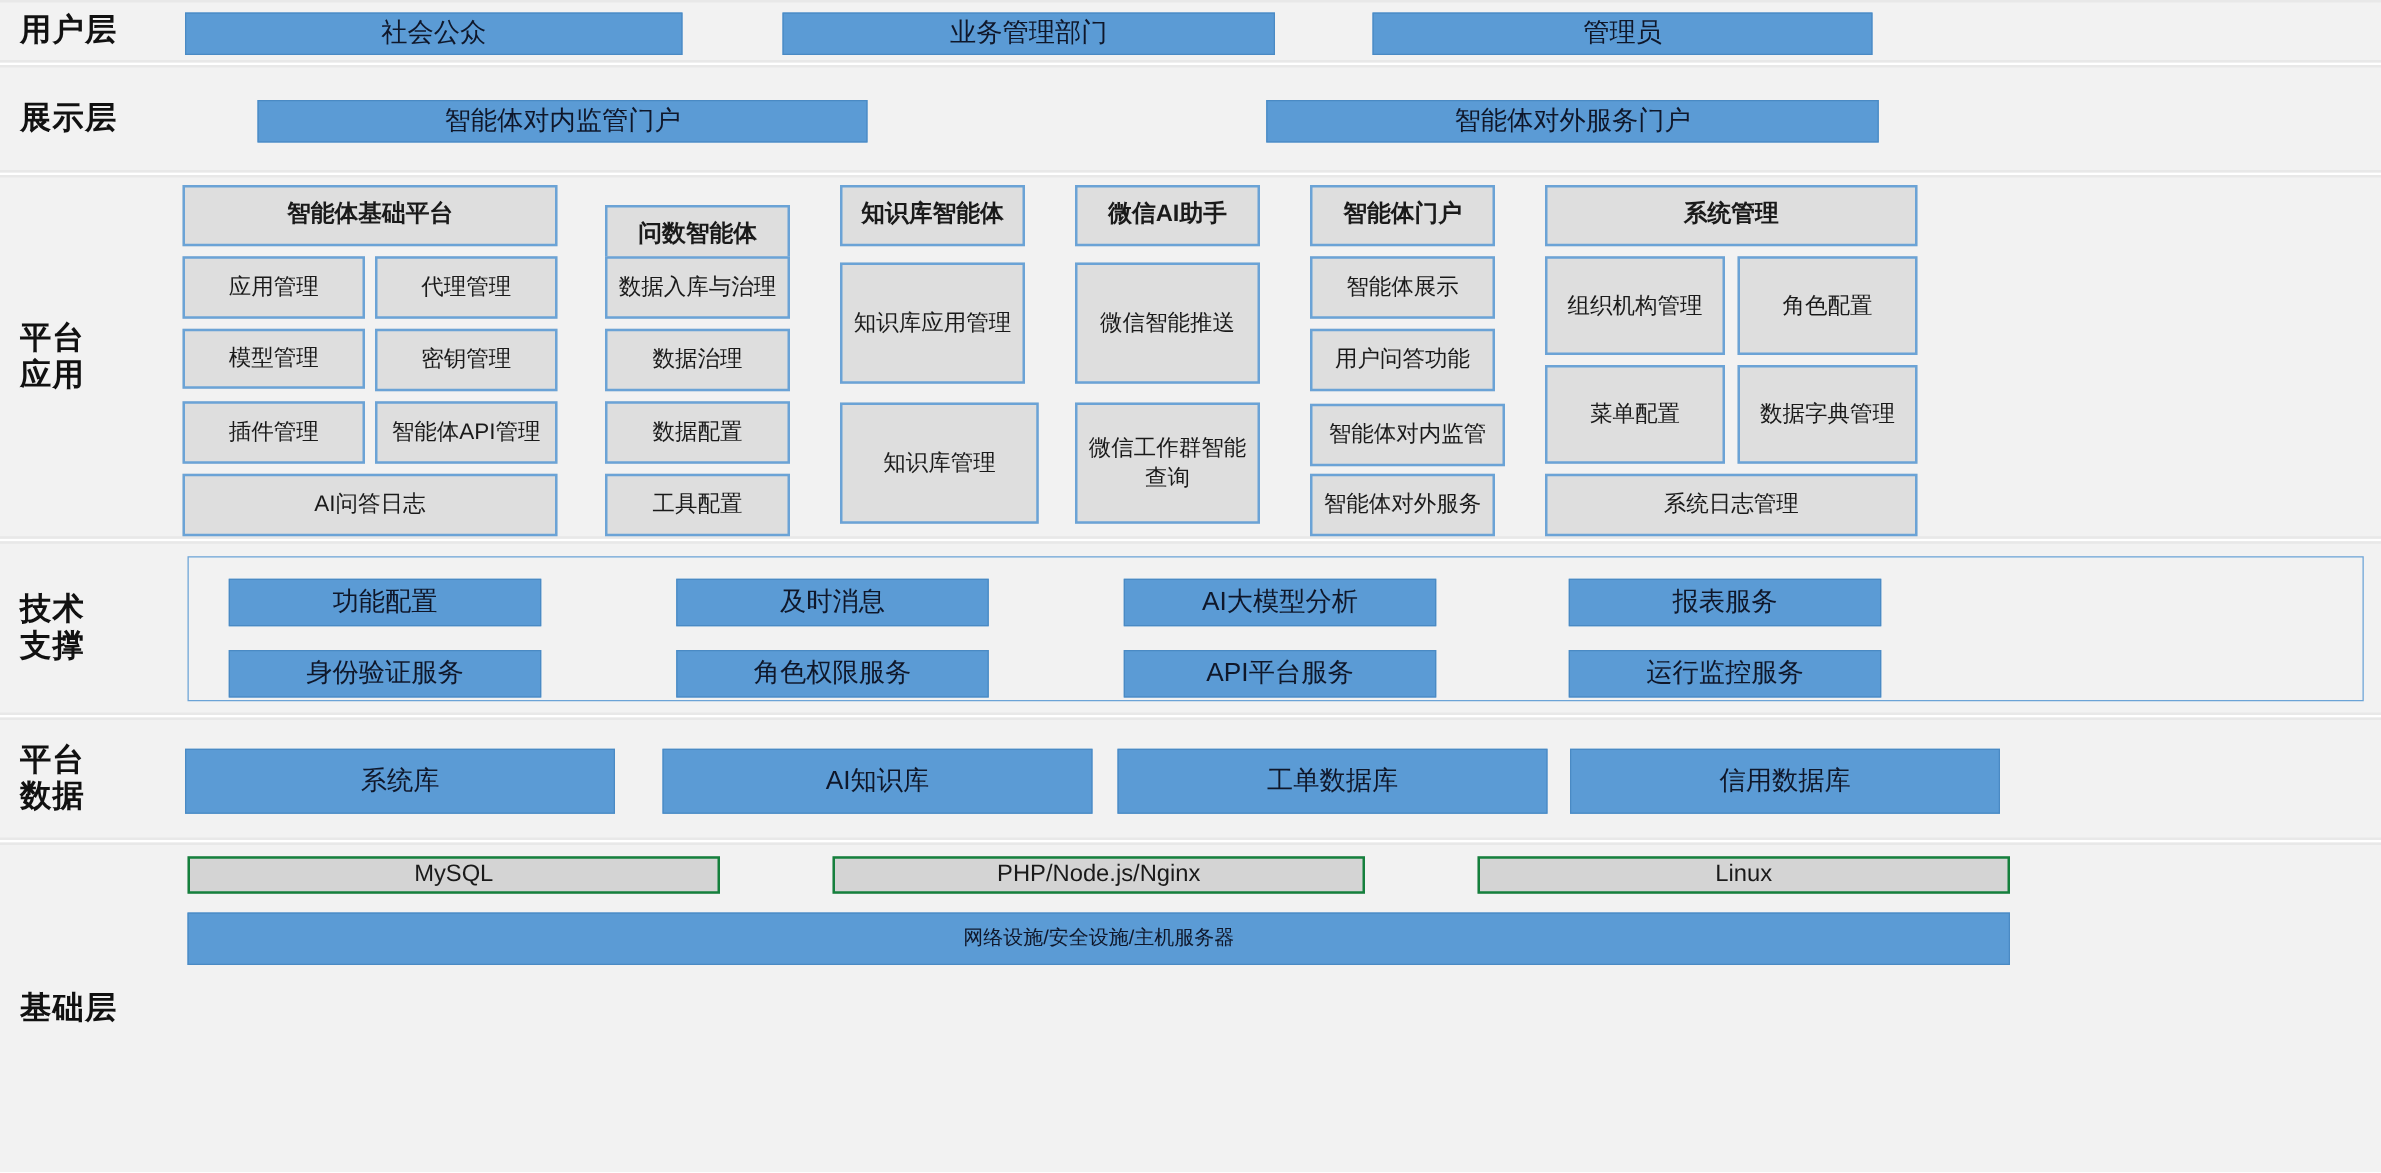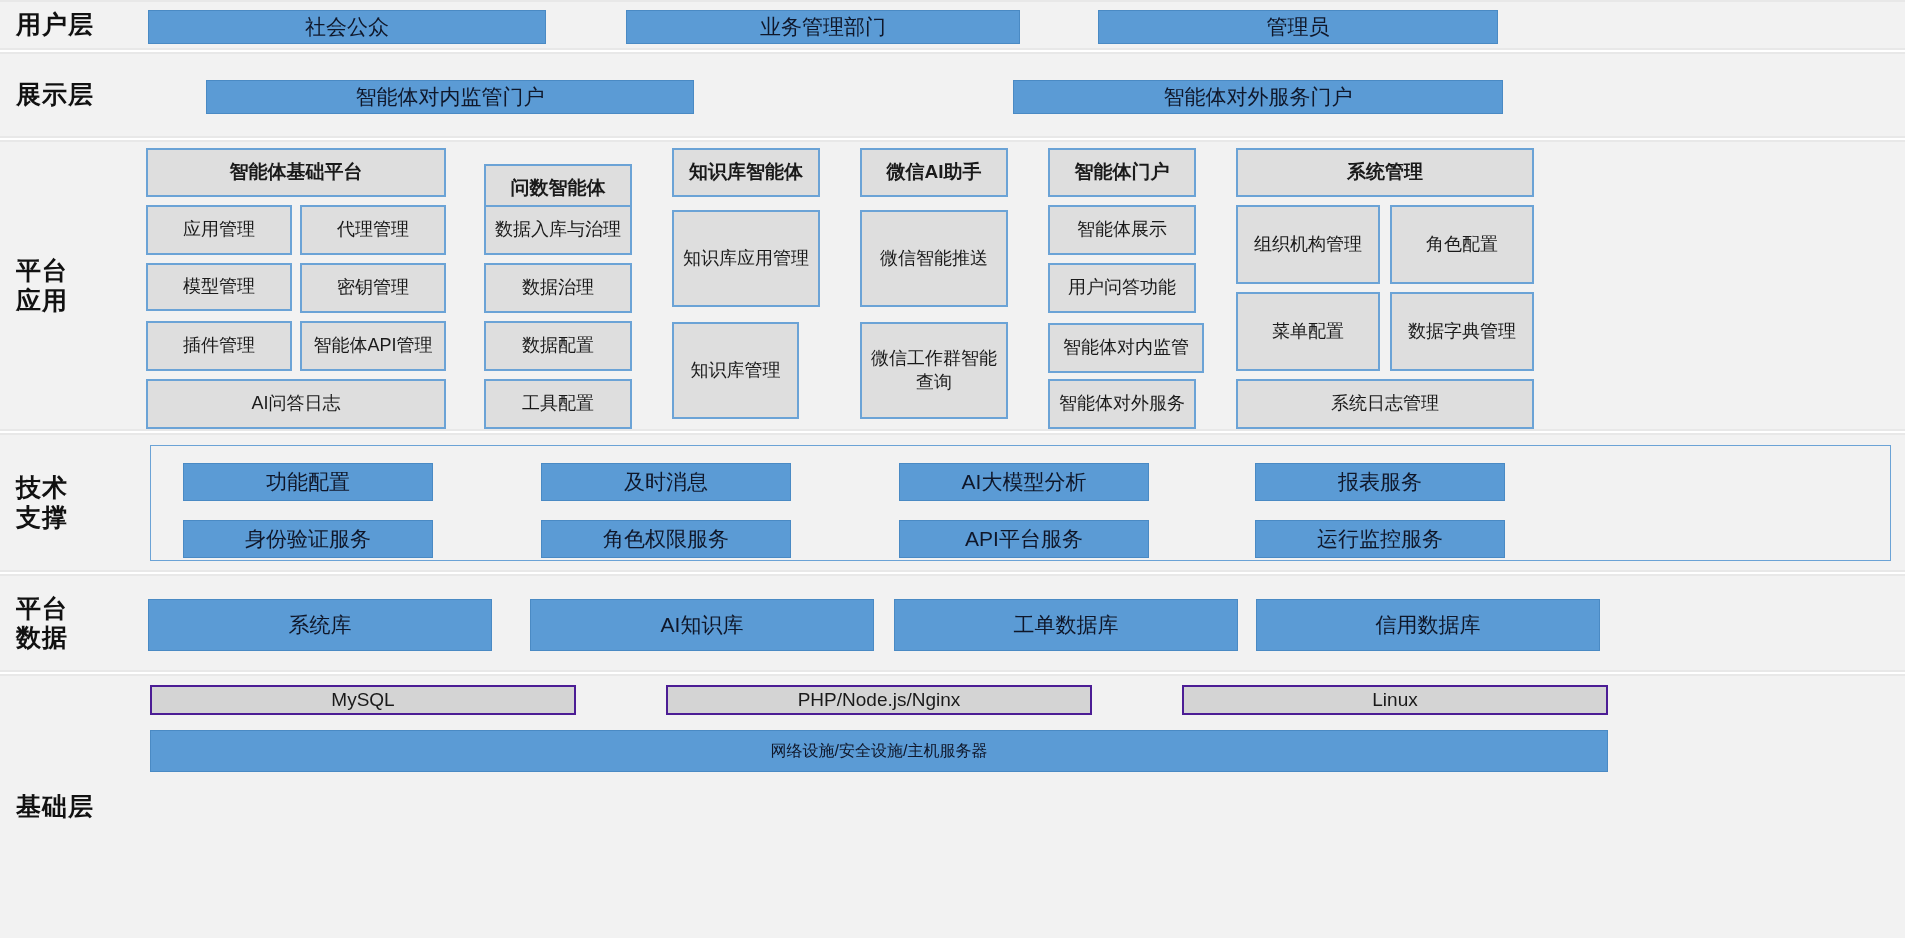--- a/index.html
+++ b/index.html
@@ -59,21 +59,21 @@
     color: #1a1a1a;
     font-size: 18px;
     display: flex;
     align-items: center;
     justify-content: center;
     text-align: center;
     line-height: 1.28;
     padding: 2px 4px;
   }
   .gray-box.head { font-weight: bold; font-size: 19px; }
-  .gray-box.plain { border: 2px solid #4c1d95; background: #d4d4d4; }
+  .gray-box.plain { border: 2px solid #15803d; background: #d4d4d4; }
 
   
   #user-band { top: 0px; height: 50px; }
   #user-band .band-body { display: flex; align-items: center; gap: 0; }
   .user-item { position: absolute; height: 34px; top: 8px; }
 
   
   #pres-band { top: 52px; height: 86px; }
   .pres-item { position: absolute; height: 34px; top: 26px; }
 
@@ -145,21 +145,21 @@
         <div class="gray-box head" style="left:0; top:16px;    width:148px; height:49px;">问数智能体</div>
         <div class="gray-box" style="left:0; top:57px; width:148px; height:50px;">数据入库与治理</div>
         <div class="gray-box" style="left:0; top:115px;width:148px; height:50px;">数据治理</div>
         <div class="gray-box" style="left:0; top:173px;width:148px; height:50px;">数据配置</div>
         <div class="gray-box" style="left:0; top:231px;width:148px; height:50px;">工具配置</div>
       </div>
 
       <div class="col" style="left:534px; top:6px; width:148px; height:273px;">
         <div class="gray-box head" style="left:0; top:0;     width:148px; height:49px;">知识库智能体</div>
         <div class="gray-box" style="left:0; top:62px;  width:148px; height:97px;">知识库应用管理</div>
-        <div class="gray-box" style="left:0; top:174px; width:127px; height:97px;">知识库管理</div>
+        <div class="gray-box" style="left:0; top:174px; width:159px; height:97px;">知识库管理</div>
       </div>
 
       <div class="col" style="left:722px; top:6px; width:148px; height:273px;">
         <div class="gray-box head" style="left:0; top:0;     width:148px; height:49px;">微信AI助手</div>
         <div class="gray-box" style="left:0; top:62px;  width:148px; height:97px;">微信智能推送</div>
         <div class="gray-box" style="left:0; top:174px; width:148px; height:97px;">微信工作群智能查询</div>
       </div>
 
       <div class="col" style="left:910px; top:6px; width:148px; height:273px;">
         <div class="gray-box head" style="left:0; top:0;     width:148px; height:49px;">智能体门户</div>

